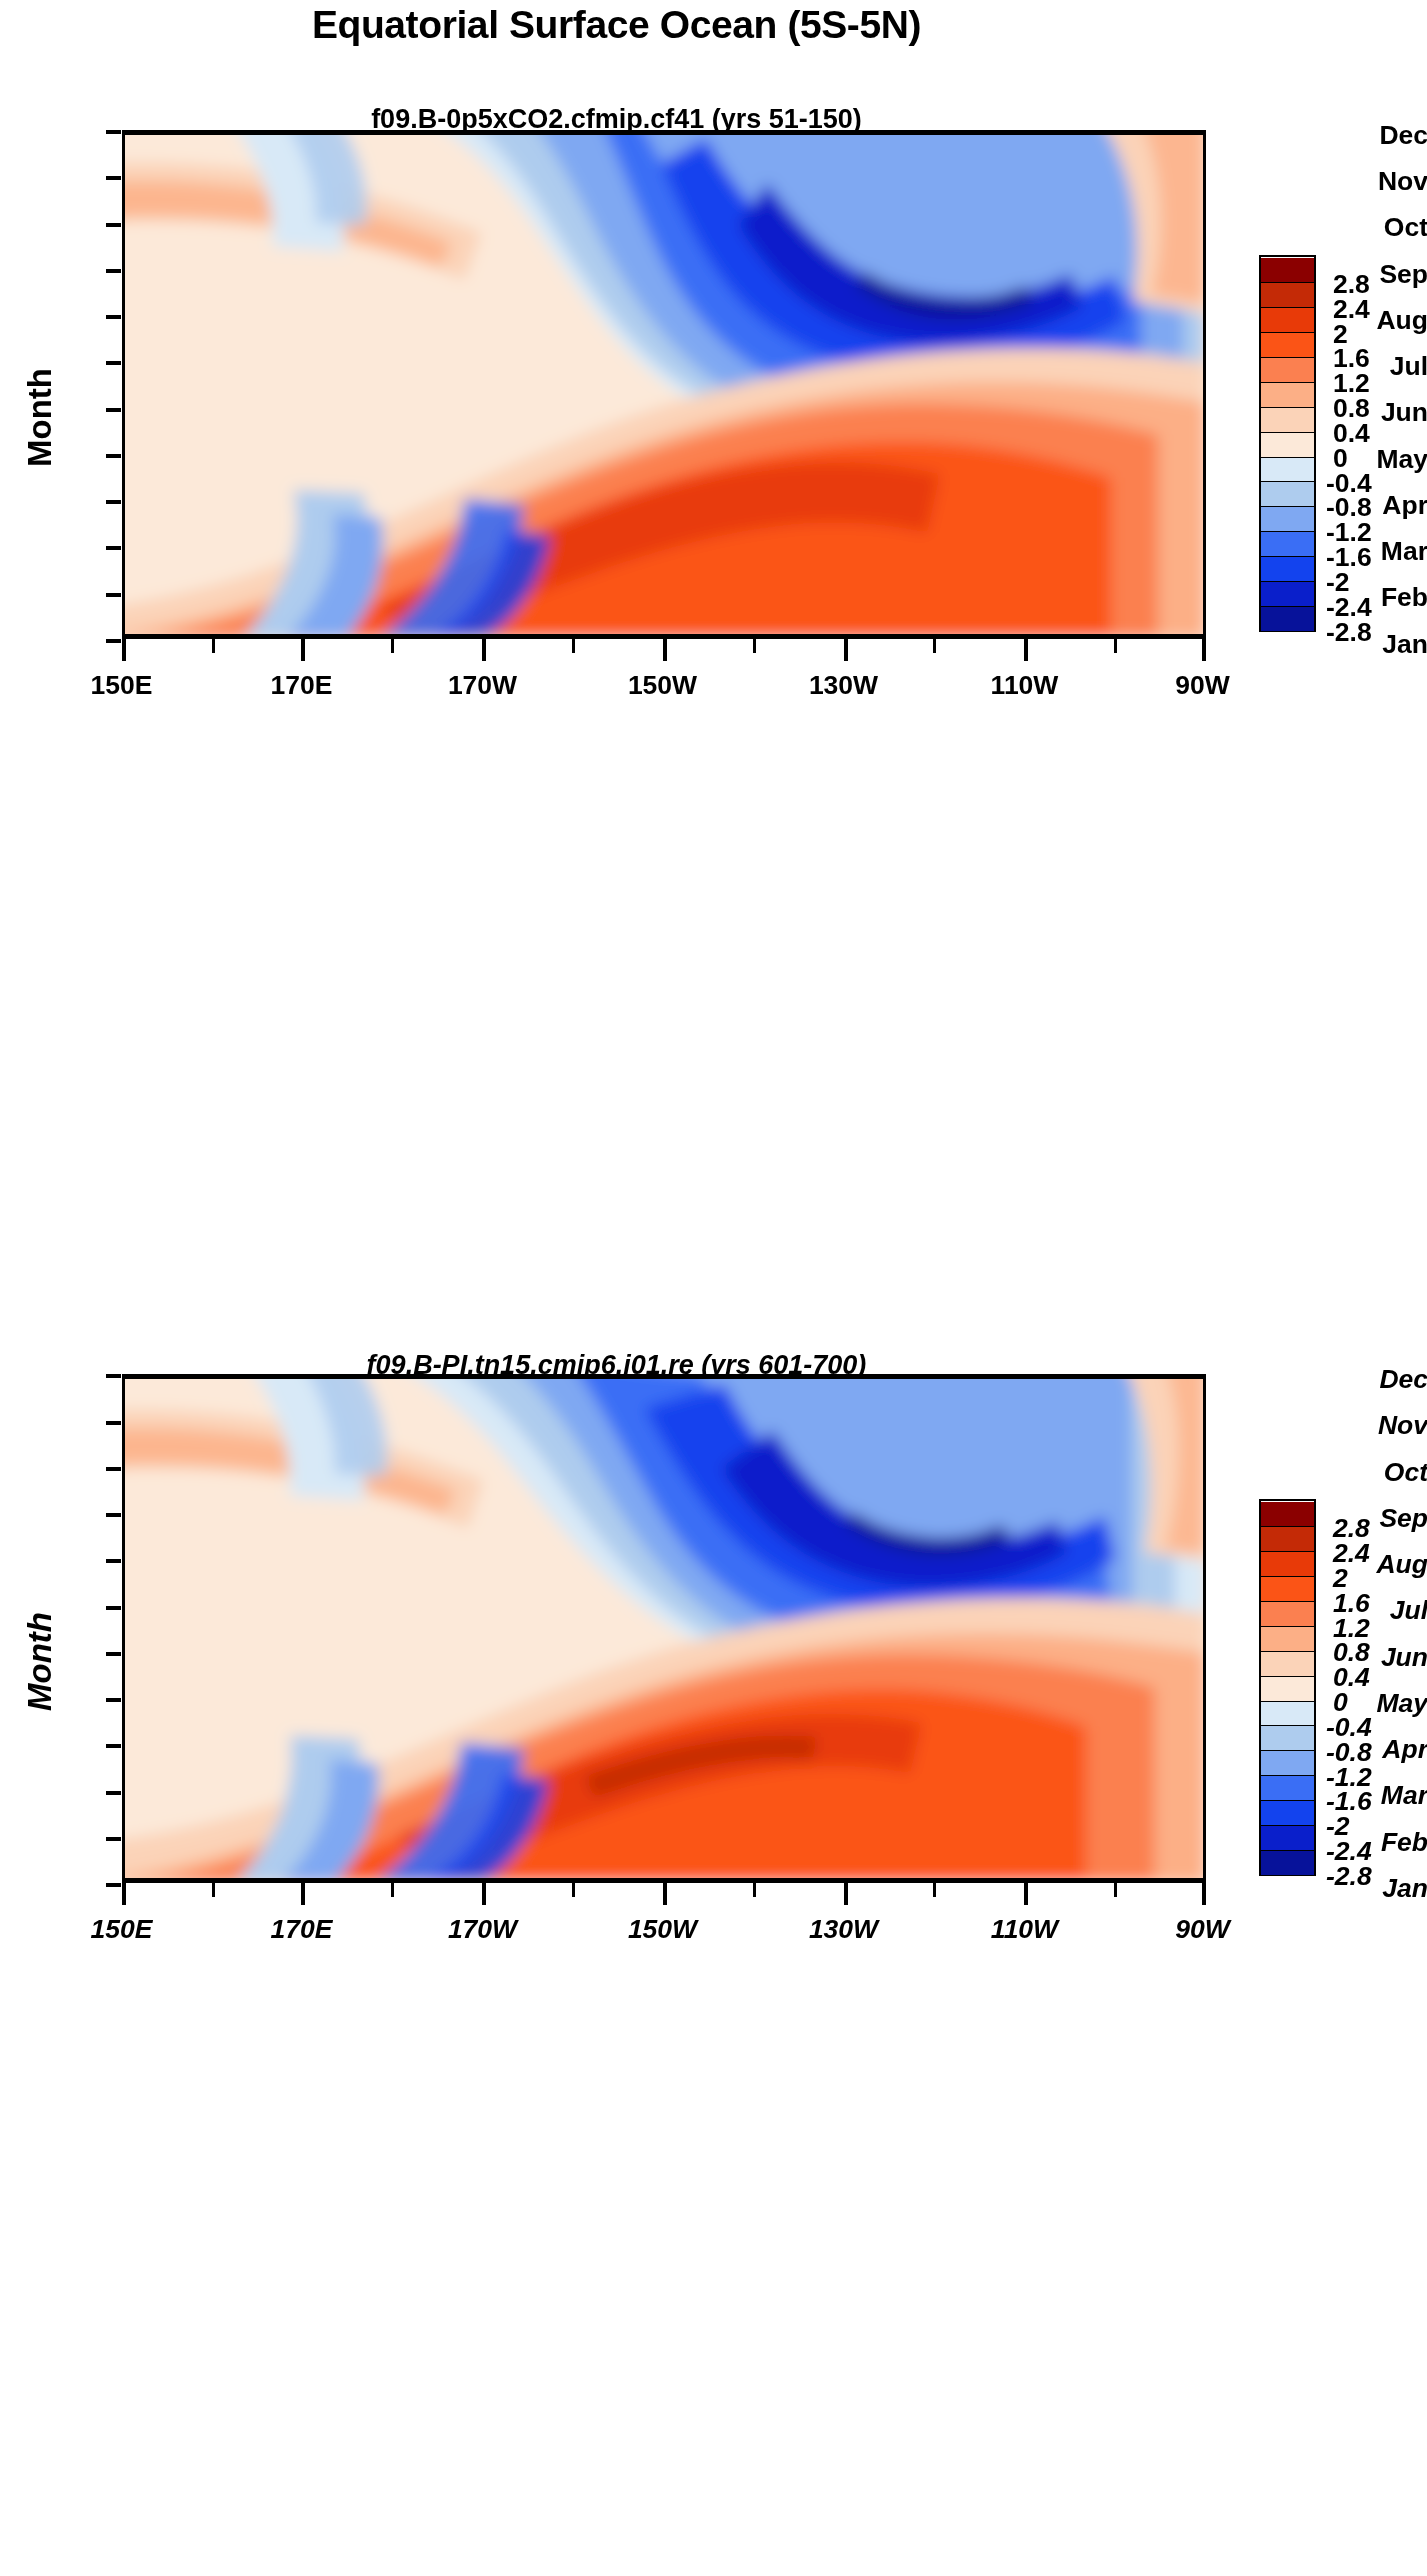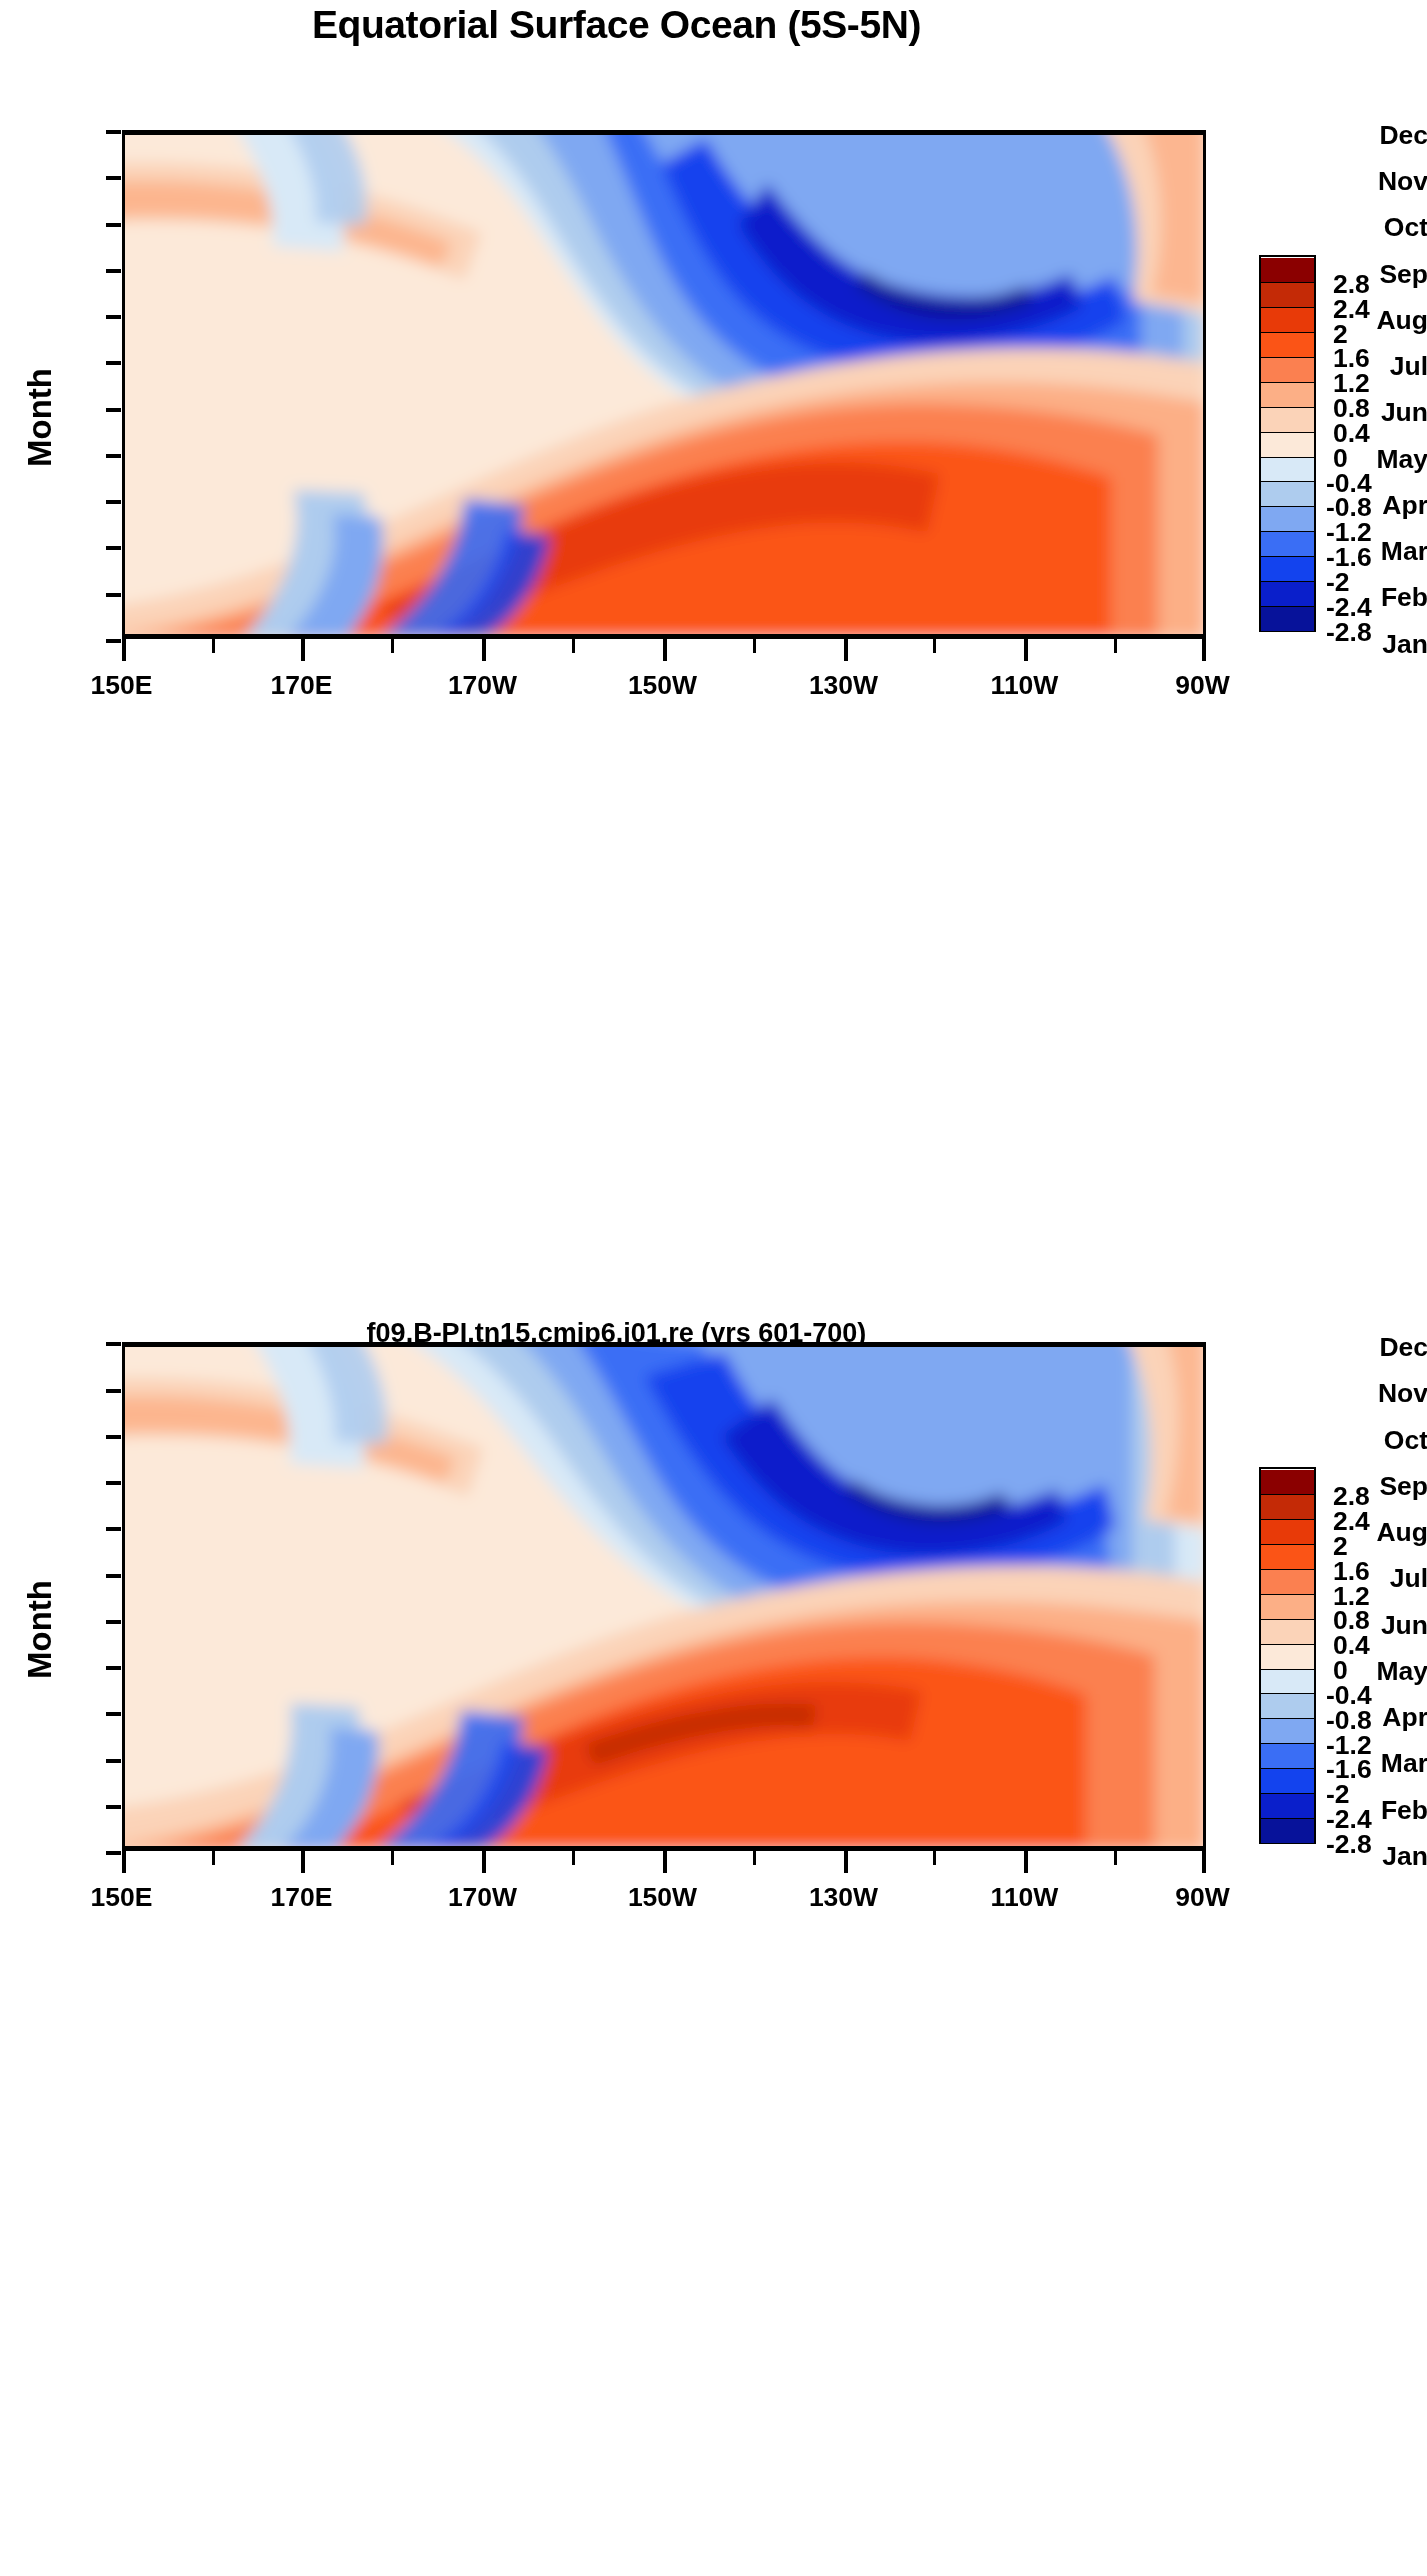--- a/index.html
+++ b/index.html
@@ -42,20 +42,21 @@
 
   svg{display:block;}
 </style>
 </head>
 <body>
 
 <div class="maintitle" style="top:3.4px;">Equatorial Surface Ocean (5S-5N)</div>
 
 <div class="panel" style="top:0;height:1302px;">
 
+  <div class="panel-title" style="top:104px;">f09.B-0p5xCO2.cfmip.cf41 (yrs 51-150)</div>
 
   <div class="plot-head left" style="top:187px;">Surface zonal stress</div>
   <div class="plot-head right" style="top:187px;">
     <span>N/m</span><sup>2</sup><span> x.01</span>
   </div>
 
   <div class="ylabel" style="left:20.6px;top:467px;">Month</div>
 
   <div class="ytick-label" style="top:120px;width:101px;">Dec</div>
   <div class="ytick-label" style="top:166px;width:101px;">Nov</div>
@@ -211,21 +212,21 @@
   <div class="cbar-label" style="left:1333px;top:443px;">0</div>
   <div class="cbar-label" style="left:1326px;top:468px;">-0.4</div>
   <div class="cbar-label" style="left:1326px;top:492px;">-0.8</div>
   <div class="cbar-label" style="left:1326px;top:517px;">-1.2</div>
   <div class="cbar-label" style="left:1326px;top:542px;">-1.6</div>
   <div class="cbar-label" style="left:1326px;top:567px;">-2</div>
   <div class="cbar-label" style="left:1326px;top:592px;">-2.4</div>
   <div class="cbar-label" style="left:1326px;top:617px;">-2.8</div>
 </div>
 
-<div class="panel" style="top:1208px;height:1336px;">
+<div class="panel" style="top:1240px;height:1336px;font-style:italic;">
 
   <div class="panel-title" style="top:110px;">f09.B-PI.tn15.cmip6.j01.re (yrs 601-700)</div>
 
   <div class="plot-head left" style="top:190px;">Surface zonal stress</div>
   <div class="plot-head right" style="top:190px;">
     <span>N/m</span><sup>2</sup><span> x.01</span>
   </div>
 
   <div class="ylabel" style="left:20.6px;top:471px;">Month</div>
 

